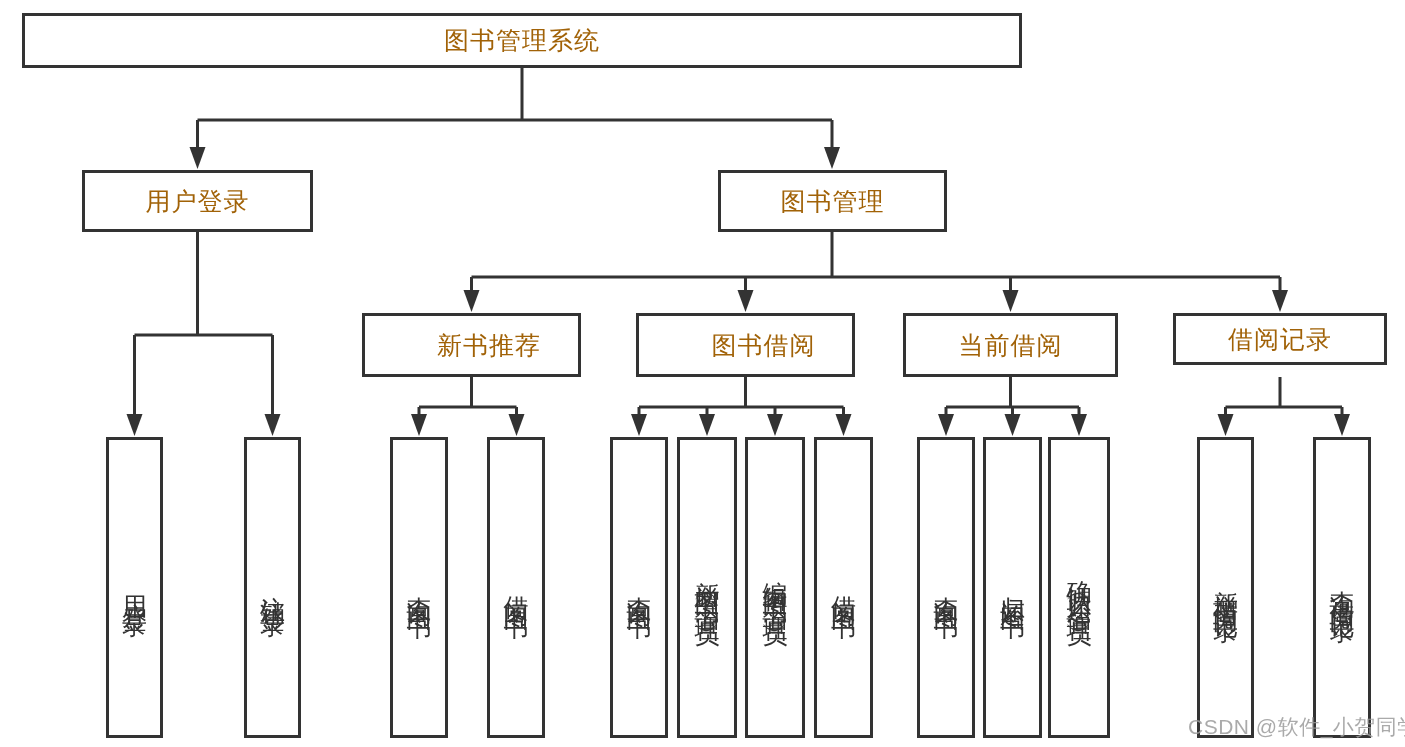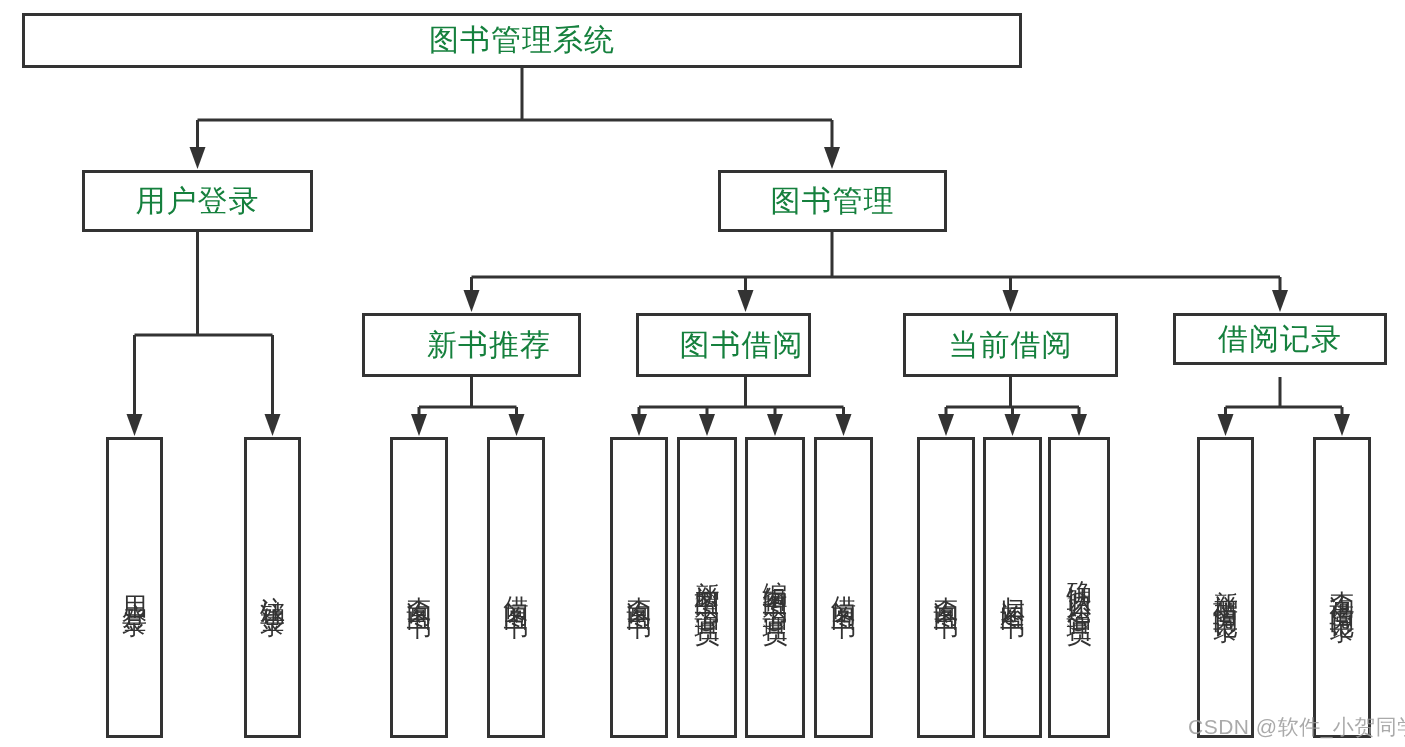--- a/index.html
+++ b/index.html
@@ -27,44 +27,44 @@
     position: absolute;
     box-sizing: border-box;
     border: 3px solid #333333;
     background: #ffffff;
     display: flex;
     align-items: center;
     justify-content: center;
     z-index: 2;
   }
   .node .hlabel {
-    font-size: 30px;
+    font-size: 25px;
     letter-spacing: 1px;
     white-space: nowrap;
-    color: #15803d;
+    color: #a16207;
   }
   .leaf {
     top: 437px;
     height: 301px;
   }
   .leaf .vlabel {
     writing-mode: vertical-lr;
     text-orientation: mixed;
     font-size: 25px;
     letter-spacing: 6px;
     line-height: 1;
     color: #333333;
     white-space: nowrap;
   }
   
   #b-root           { left: 22px;   top: 13px;  width: 1000px; height: 55px; }
   #b-user-login     { left: 82px;   top: 170px; width: 231px;  height: 62px; }
   #b-book-mgmt      { left: 718px;  top: 170px; width: 229px;  height: 62px; }
   #b-new-book       { left: 362px;  top: 313px; width: 219px;  height: 64px; padding-left: 35px; }
-  #b-book-borrow    { left: 636px;  top: 313px; width: 175px;  height: 64px; padding-left: 36px; }
+  #b-book-borrow    { left: 636px;  top: 313px; width: 219px;  height: 64px; padding-left: 36px; }
   #b-current-borrow { left: 903px;  top: 313px; width: 215px;  height: 64px; justify-content: center; }
   #b-borrow-record  { left: 1173px; top: 313px; width: 214px;  height: 52px; }
   #b-leaf-user-login{ left: 106px;  width: 57px; }
   #b-leaf-logout    { left: 244px;  width: 57px; }
   #b-nb-query       { left: 390px;  width: 58px; }
   #b-nb-borrow      { left: 487px;  width: 58px; }
   #b-bb-query       { left: 610px;  width: 58px; }
   #b-bb-add         { left: 677px;  width: 60px; }
   #b-bb-edit        { left: 745px;  width: 60px; }
   #b-bb-borrow      { left: 814px;  width: 59px; }

